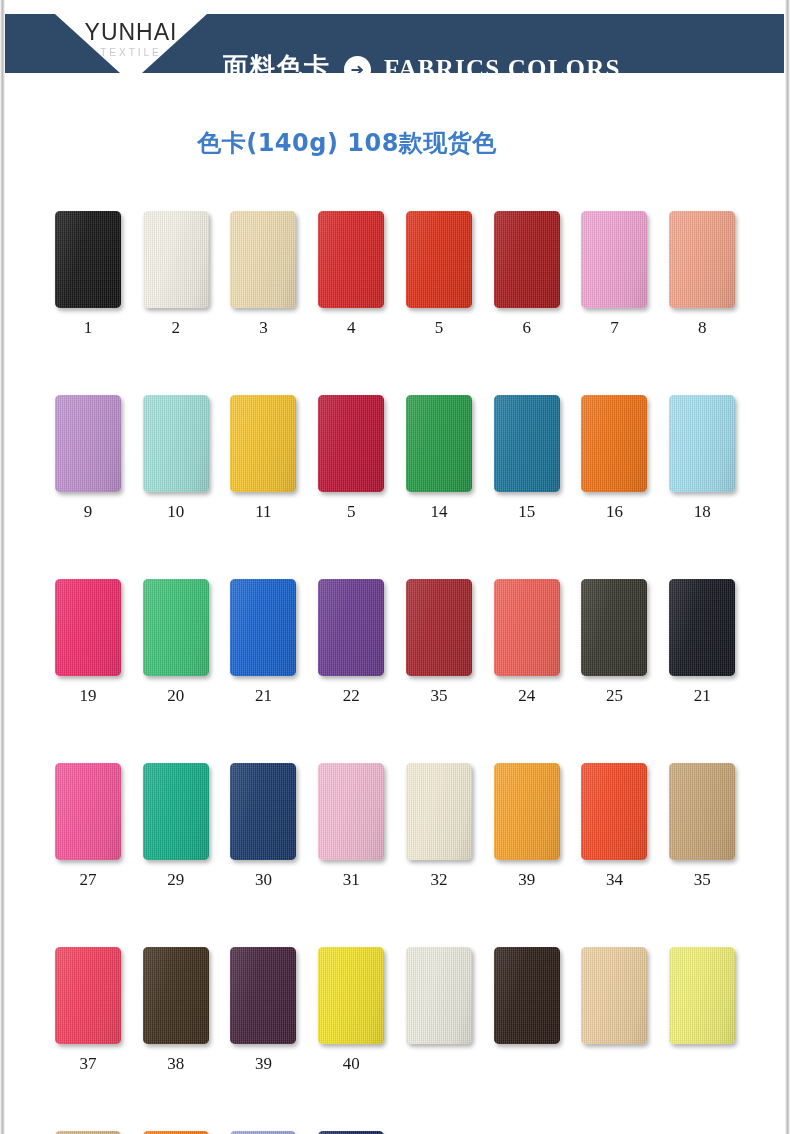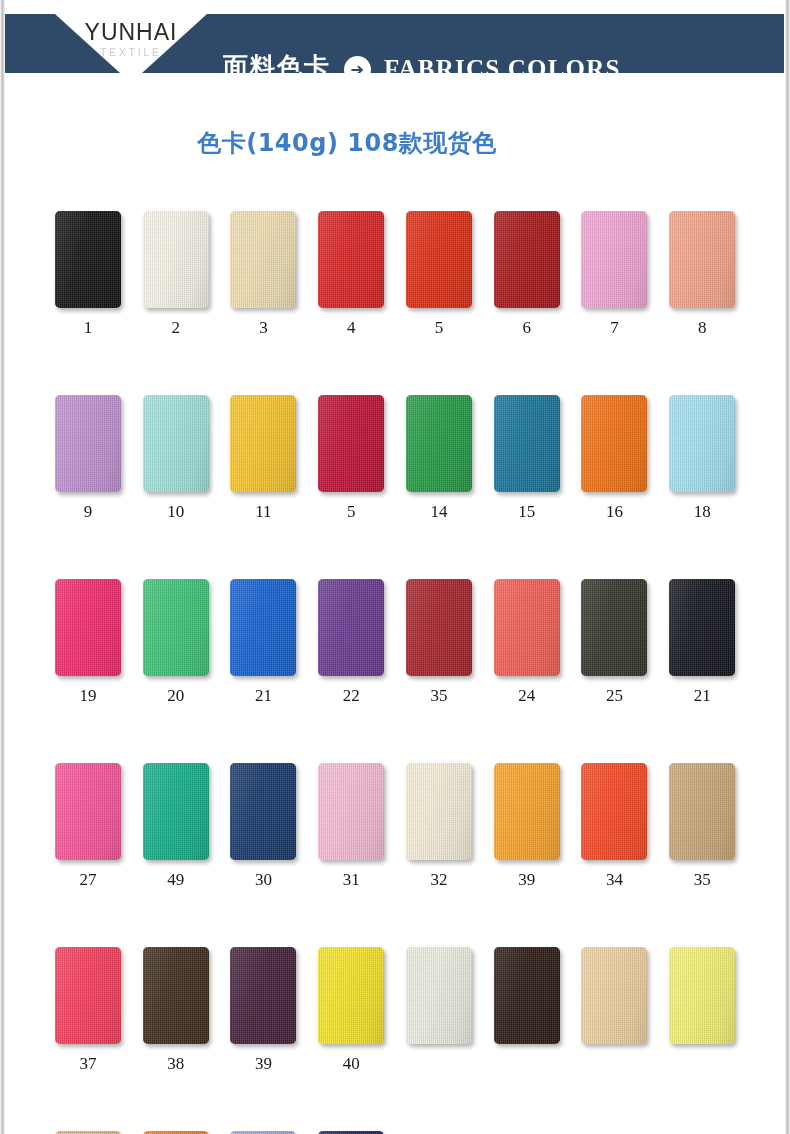--- a/index.html
+++ b/index.html
@@ -318,21 +318,21 @@
       <div class="swatch-cell">
         <div class="swatch-chip" style="background-color: rgb(20, 22, 30);"></div>
         <div class="swatch-label">21</div>
       </div>
       <div class="swatch-cell">
         <div class="swatch-chip" style="background-color: rgb(249, 86, 156);"></div>
         <div class="swatch-label">27</div>
       </div>
       <div class="swatch-cell">
         <div class="swatch-chip" style="background-color: rgb(22, 176, 138);"></div>
-        <div class="swatch-label">49</div>
+        <div class="swatch-label">29</div>
       </div>
       <div class="swatch-cell">
         <div class="swatch-chip" style="background-color: rgb(23, 56, 107);"></div>
         <div class="swatch-label">30</div>
       </div>
       <div class="swatch-cell">
         <div class="swatch-chip" style="background-color: rgb(247, 189, 214);"></div>
         <div class="swatch-label">31</div>
       </div>
       <div class="swatch-cell">

